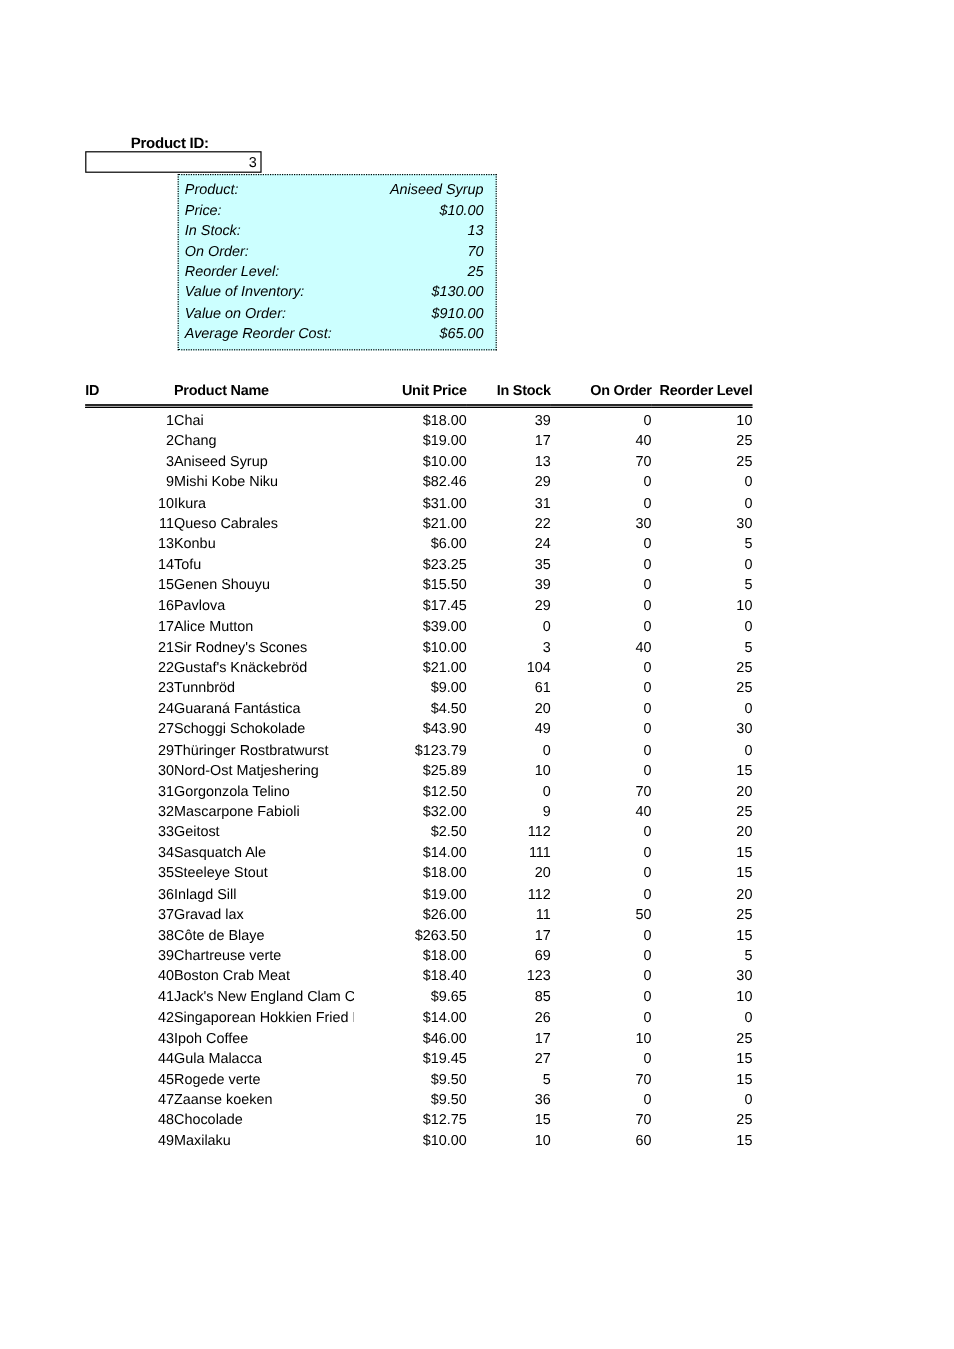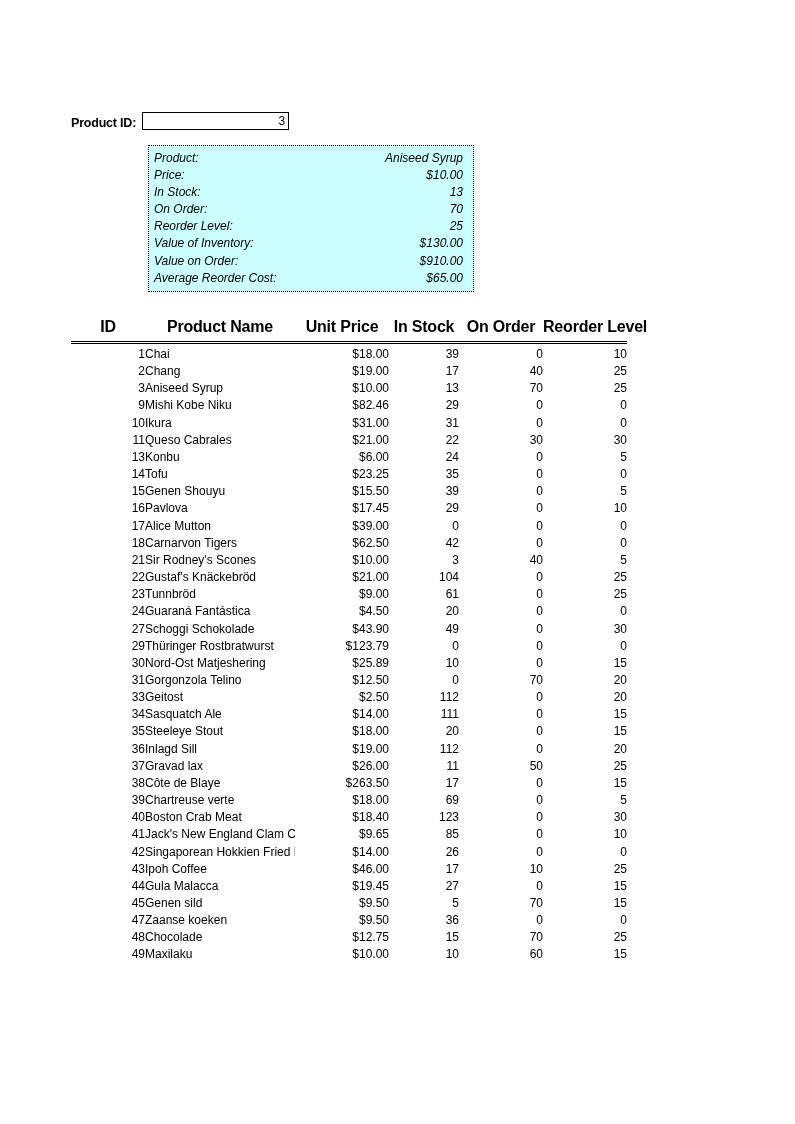--- a/index.html
+++ b/index.html
@@ -15,21 +15,22 @@
     position: relative;
     overflow: hidden;
   }
 
   
   .form-row {
     position: absolute;
     left: 71px;
     top: 112px;
     display: flex;
-    align-items: flex-end;
+    align-items: center;
+    flex-direction: column;
   }
   .form-label {
     font-size: 12.5px;
     font-weight: bold;
     letter-spacing: -0.2px;
     margin-right: 6px;
     white-space: nowrap;
   }
   .form-input {
     width: 140px;
@@ -43,21 +44,21 @@
     line-height: 16px;
     color: #000000;
     box-sizing: content-box;
   }
 
   
   .info-box {
     position: absolute;
     left: 148px;
     top: 145px;
-    width: 326px;
+    width: 266px;
     border: 1px dotted #000000;
     background: #ccffff;
     padding: 4px 0 4px 0;
     box-sizing: border-box;
   }
   .info-line {
     display: flex;
     justify-content: space-between;
     align-items: baseline;
     font-size: 12px;
@@ -80,29 +81,28 @@
     left: 71px;
     top: 318px;
     width: 556px;
   }
   table.grid {
     border-collapse: collapse;
     width: 556px;
     table-layout: fixed;
   }
   table.grid thead th {
-    font-size: 16px;
+    font-size: 12px;
     font-weight: bold;
     letter-spacing: -0.2px;
     padding: 0 0 5px 0;
     white-space: nowrap;
     vertical-align: bottom;
     
     border-bottom: 3px double #000000;
-    text-align: center;
   }
   th.col-id      { width: 74px;  text-align: left;  }
   th.col-name    { width: 150px; text-align: left;  padding-left: 8px; }
   th.col-price   { width: 94px;  text-align: right; }
   th.col-stock   { width: 70px;  text-align: right; }
   th.col-order   { width: 84px;  text-align: right; }
   th.col-reorder { width: 84px;  text-align: right; }
 
   table.grid tbody td {
     font-size: 12px;
@@ -262,28 +262,20 @@
         </tr>
         <tr>
           <td class="c-id">17</td>
           <td class="c-name">Alice Mutton</td>
           <td class="c-price">$39.00</td>
           <td class="c-stock">0</td>
           <td class="c-order">0</td>
           <td class="c-reorder">0</td>
         </tr>
         <tr>
-          <td class="c-id">18</td>
-          <td class="c-name">Carnarvon Tigers</td>
-          <td class="c-price">$62.50</td>
-          <td class="c-stock">42</td>
-          <td class="c-order">0</td>
-          <td class="c-reorder">0</td>
-        </tr>
-        <tr>
           <td class="c-id">21</td>
           <td class="c-name">Sir Rodney's Scones</td>
           <td class="c-price">$10.00</td>
           <td class="c-stock">3</td>
           <td class="c-order">40</td>
           <td class="c-reorder">5</td>
         </tr>
         <tr>
           <td class="c-id">22</td>
           <td class="c-name">Gustaf's Knäckebröd</td>
@@ -334,20 +326,28 @@
         </tr>
         <tr>
           <td class="c-id">31</td>
           <td class="c-name">Gorgonzola Telino</td>
           <td class="c-price">$12.50</td>
           <td class="c-stock">0</td>
           <td class="c-order">70</td>
           <td class="c-reorder">20</td>
         </tr>
         <tr>
+          <td class="c-id">32</td>
+          <td class="c-name">Mascarpone Fabioli</td>
+          <td class="c-price">$32.00</td>
+          <td class="c-stock">9</td>
+          <td class="c-order">40</td>
+          <td class="c-reorder">25</td>
+        </tr>
+        <tr>
           <td class="c-id">33</td>
           <td class="c-name">Geitost</td>
           <td class="c-price">$2.50</td>
           <td class="c-stock">112</td>
           <td class="c-order">0</td>
           <td class="c-reorder">20</td>
         </tr>
         <tr>
           <td class="c-id">34</td>
           <td class="c-name">Sasquatch Ale</td>
@@ -431,21 +431,21 @@
         <tr>
           <td class="c-id">44</td>
           <td class="c-name">Gula Malacca</td>
           <td class="c-price">$19.45</td>
           <td class="c-stock">27</td>
           <td class="c-order">0</td>
           <td class="c-reorder">15</td>
         </tr>
         <tr>
           <td class="c-id">45</td>
-          <td class="c-name">Genen sild</td>
+          <td class="c-name">Rogede verte</td>
           <td class="c-price">$9.50</td>
           <td class="c-stock">5</td>
           <td class="c-order">70</td>
           <td class="c-reorder">15</td>
         </tr>
         <tr>
           <td class="c-id">47</td>
           <td class="c-name">Zaanse koeken</td>
           <td class="c-price">$9.50</td>
           <td class="c-stock">36</td>

